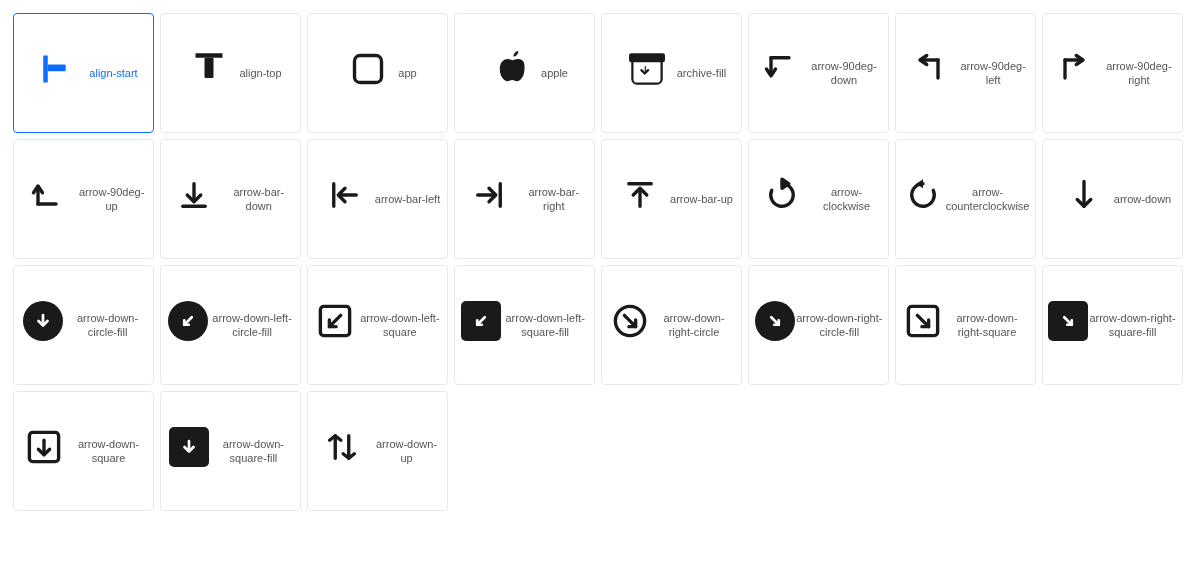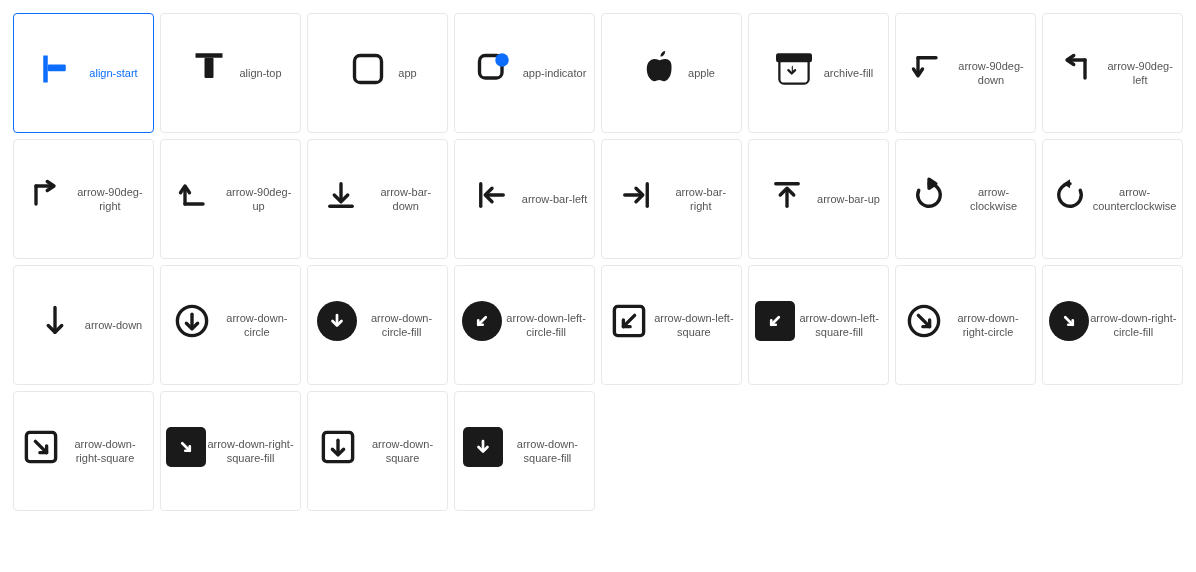--- a/index.html
+++ b/index.html
@@ -101,29 +101,20 @@
 
   <div class="icon-cell">
     <div class="icon-display">
       <svg viewBox="0 0 16 16" fill="none" xmlns="http://www.w3.org/2000/svg">
         <rect x="2" y="2" width="12" height="12" rx="2.5" stroke="#1a1a1a" stroke-width="1.5"></rect>
       </svg>
     </div>
     <div class="icon-label">app</div>
   </div>
 
-  <div class="icon-cell">
-    <div class="icon-display">
-      <svg viewBox="0 0 16 16" fill="none" xmlns="http://www.w3.org/2000/svg">
-        <rect x="2" y="2" width="10" height="10" rx="2.5" stroke="#1a1a1a" stroke-width="1.5"></rect>
-        <circle cx="12" cy="4" r="3" fill="#0d6efd"></circle>
-      </svg>
-    </div>
-    <div class="icon-label">app-indicator</div>
-  </div>
 
   <div class="icon-cell">
     <div class="icon-display">
       <svg viewBox="0 0 16 16" fill="#1a1a1a" xmlns="http://www.w3.org/2000/svg">
         <path d="M11.182 0c.087.6-.16 1.207-.52 1.653-.36.467-.94.837-1.536.794-.094-.58.173-1.187.505-1.613C9.985.373 10.6.027 11.182 0zM11.5 3.5c.614 0 1.32.347 1.794.94C14.14 5.453 14 6.58 14 8c0 1.947-.7 3.54-1.547 4.46-.546.593-1.12.94-1.706.94-.48 0-.894-.18-1.22-.32a2.8 2.8 0 0 0-.994-.24c-.313 0-.647.087-.994.24-.327.14-.74.32-1.22.32-.586 0-1.16-.347-1.706-.94C3.7 11.54 3 9.947 3 8c0-2.64 1.4-4.5 3.5-4.5.52 0 .947.173 1.307.32.353.14.66.24.94.24s.587-.1.94-.24c.36-.147.787-.32 1.313-.32zM9.5 2c0-.027 0-.053.007-.08.3-.12.666-.12.993-.12z"></path>
       </svg>
     </div>
     <div class="icon-label">apple</div>
   </div>
 
@@ -249,30 +240,20 @@
   <div class="icon-cell">
     <div class="icon-display">
       <svg viewBox="0 0 16 16" fill="none" xmlns="http://www.w3.org/2000/svg">
         <line x1="8" y1="2" x2="8" y2="13" stroke="#1a1a1a" stroke-width="1.5" stroke-linecap="round"></line>
         <path d="M5 10 L8 13 L11 10" stroke="#1a1a1a" stroke-width="1.5" stroke-linecap="round" stroke-linejoin="round" fill="none"></path>
       </svg>
     </div>
     <div class="icon-label">arrow-down</div>
   </div>
 
-  <div class="icon-cell">
-    <div class="icon-display">
-      <svg viewBox="0 0 16 16" fill="none" xmlns="http://www.w3.org/2000/svg">
-        <circle cx="8" cy="8" r="6.5" stroke="#1a1a1a" stroke-width="1.5"></circle>
-        <line x1="8" y1="5" x2="8" y2="11" stroke="#1a1a1a" stroke-width="1.5" stroke-linecap="round"></line>
-        <path d="M5.5 9 L8 11.5 L10.5 9" stroke="#1a1a1a" stroke-width="1.5" stroke-linecap="round" stroke-linejoin="round" fill="none"></path>
-      </svg>
-    </div>
-    <div class="icon-label">arrow-down-circle</div>
-  </div>
 
   <div class="icon-cell">
     <div class="icon-display">
       <div class="filled-circle">
         <svg viewBox="0 0 16 16" fill="none" xmlns="http://www.w3.org/2000/svg" style="width:24px;height:24px;">
           <line x1="8" y1="4" x2="8" y2="10" stroke="white" stroke-width="1.8" stroke-linecap="round"></line>
           <path d="M5 8 L8 11 L11 8" stroke="white" stroke-width="1.8" stroke-linecap="round" stroke-linejoin="round" fill="none"></path>
         </svg>
       </div>
     </div>
@@ -377,14 +358,25 @@
       <div class="filled-square">
         <svg viewBox="0 0 16 16" fill="none" xmlns="http://www.w3.org/2000/svg" style="width:24px;height:24px;">
           <line x1="8" y1="4" x2="8" y2="10" stroke="white" stroke-width="1.8" stroke-linecap="round"></line>
           <path d="M5 8 L8 11 L11 8" stroke="white" stroke-width="1.8" stroke-linecap="round" stroke-linejoin="round" fill="none"></path>
         </svg>
       </div>
     </div>
     <div class="icon-label">arrow-down-square-fill</div>
   </div>
 
+  <div class="icon-cell">
+    <div class="icon-display">
+      <svg viewBox="0 0 16 16" fill="none" xmlns="http://www.w3.org/2000/svg">
+        <line x1="11" y1="3" x2="11" y2="13" stroke="#1a1a1a" stroke-width="1.5" stroke-linecap="round"></line>
+        <path d="M8.5 11 L11 13 L13.5 11" stroke="#1a1a1a" stroke-width="1.5" stroke-linecap="round" stroke-linejoin="round" fill="none"></path>
+        <line x1="5" y1="13" x2="5" y2="3" stroke="#1a1a1a" stroke-width="1.5" stroke-linecap="round"></line>
+        <path d="M2.5 5 L5 3 L7.5 5" stroke="#1a1a1a" stroke-width="1.5" stroke-linecap="round" stroke-linejoin="round" fill="none"></path>
+      </svg>
+    </div>
+    <div class="icon-label">arrow-down-up</div>
+  </div>
 
 </div>
 
 </body></html>

